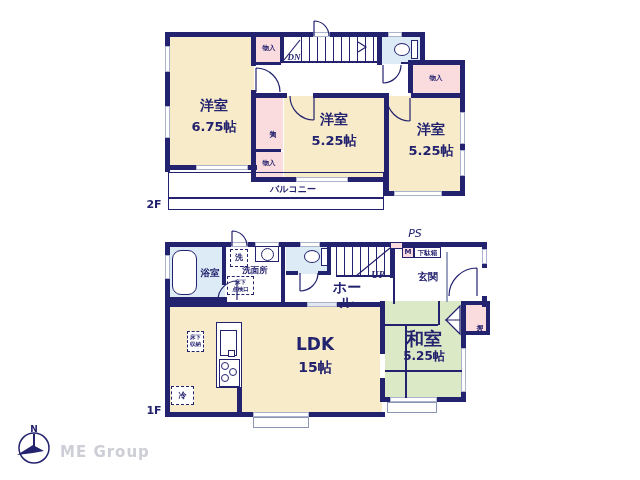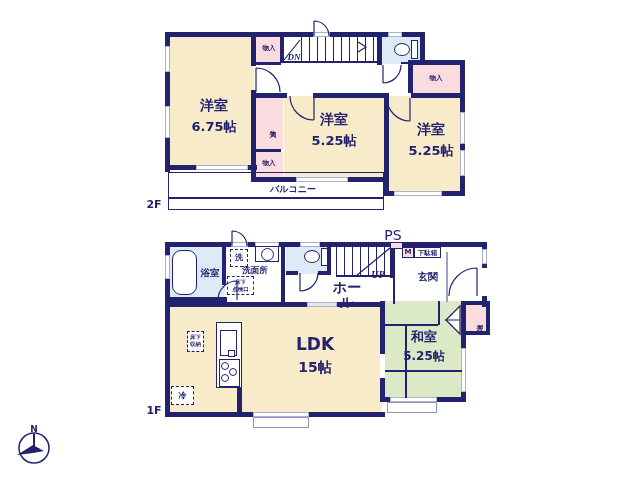--- a/index.html
+++ b/index.html
@@ -173,25 +173,25 @@
 
   <div class="thin" style="left:384px;top:324px;width:54px;height:1.5px;"></div>
   <div class="thin" style="left:438px;top:301px;width:1.5px;height:24px;"></div>
   <div class="thin" style="left:384px;top:370px;width:78px;height:1.5px;"></div>
   <div class="thin" style="left:405px;top:324px;width:1.5px;height:74px;"></div>
 
   <div class="lbl" style="left:195px;top:268px;width:30px;font-size:9.5px;">浴室</div>
   <div class="lbl" style="left:236px;top:266px;width:38px;font-size:8.5px;">洗面所</div>
   <div class="lbl" style="left:328px;top:280px;width:38px;font-size:14px;">ホール</div>
   <div class="lbl ital" style="left:366px;top:270px;width:24px;font-size:10px;">UP</div>
-  <div class="lbl" style="left:382px;top:228px;width:22px;font-size:14px;font-weight:normal;">PS</div>
+  <div class="lbl" style="left:404px;top:228px;width:22px;font-size:11px;font-weight:normal;font-style:italic;">PS</div>
   <div class="lbl" style="left:413px;top:272px;width:30px;font-size:10px;">玄関</div>
   <div class="lbl" style="left:288px;top:336px;width:54px;font-size:17px;">LDK</div>
   <div class="lbl" style="left:291px;top:360px;width:48px;font-size:14px;">15帖</div>
-  <div class="lbl" style="left:403px;top:330px;width:42px;font-size:13px;">和室</div>
+  <div class="lbl" style="left:403px;top:330px;width:42px;font-size:18px;">和室</div>
   <div class="lbl" style="left:398px;top:350px;width:52px;font-size:12px;">5.25帖</div>
   <div class="lbl vert" style="left:469px;top:307px;width:14px;height:26px;font-size:6.5px;">押入</div>
   <div class="lbl" style="left:142px;top:405px;width:24px;font-size:11px;">1F</div>
 
   <div style="position:absolute;left:380px;top:354px;width:5px;height:24px;background:#fff;"></div>
 
   <svg width="640" height="480" viewBox="0 0 640 480">
     <g stroke="#23226e" stroke-width="1.2" fill="none">
 
       <path d="M256,68 A24,24 0 0 1 280,92 M256,68 L256,92"></path>
@@ -212,14 +212,15 @@
 
     <g>
       <circle cx="34" cy="448" r="15" stroke="#23226e" stroke-width="1.5" fill="none"></circle>
       <line x1="34" y1="434" x2="34" y2="452" stroke="#23226e" stroke-width="2"></line>
       <polygon points="17,455 33,445 33,453" fill="#23226e"></polygon>
       <polygon points="33,445 44,451 33,453" fill="#23226e"></polygon>
     </g>
   </svg>
 
   <div class="lbl" style="left:27px;top:425px;width:14px;font-size:9px;">N</div>
+  <div class="brand" style="left:60px;top:443px;font-size:15px;">ME Group</div>
 
 </div>
 
 </body></html>

